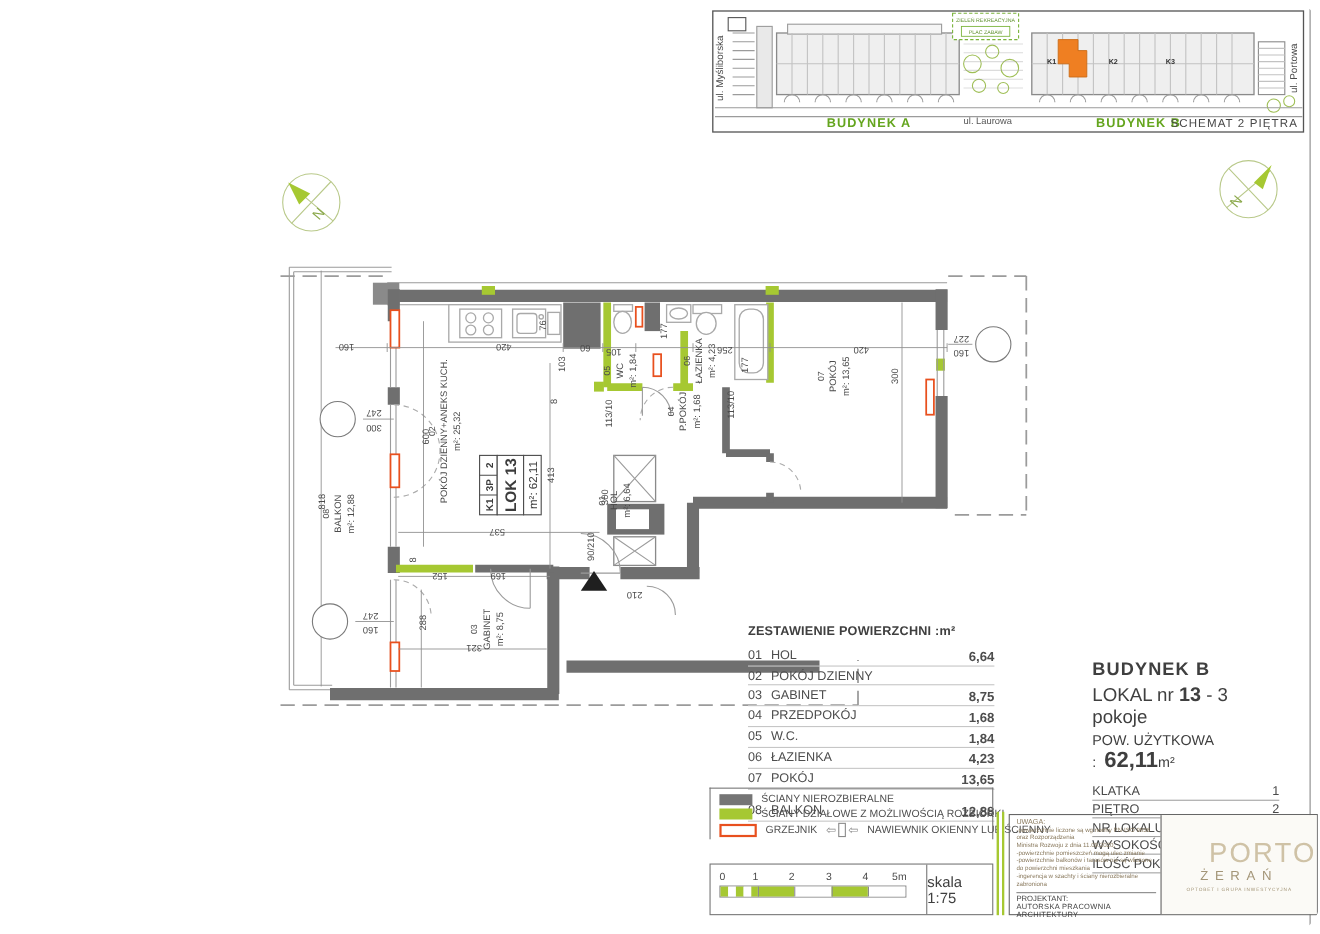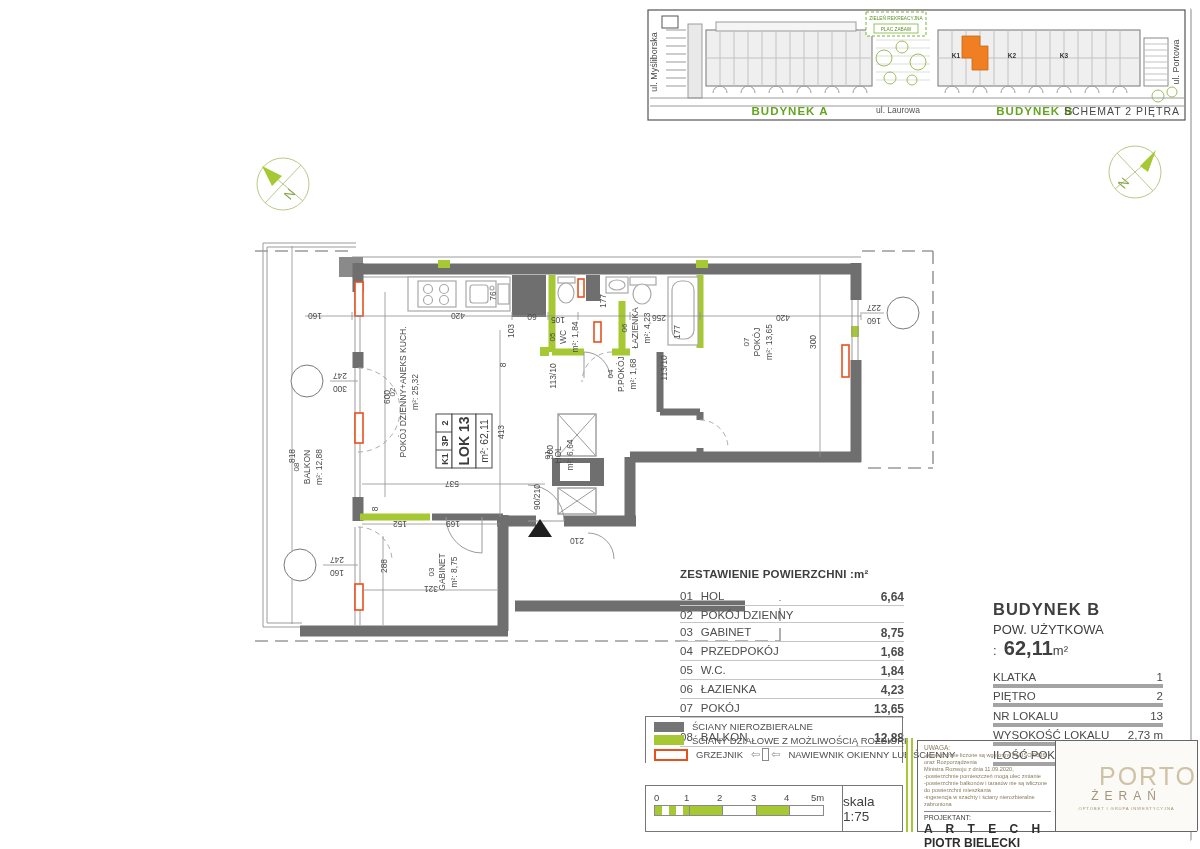--- a/index.html
+++ b/index.html
@@ -42,21 +42,21 @@
   .arow .nm{display:flex;gap:8px;}
   .arow.balkon{margin-top:10px;}
   .arow .v{font-size:12px;font-weight:bold;}
 
   .ipanel{left:993px;top:600px;width:170px;color:#3f3f3f;}
   .ipanel .b1{font-size:16.5px;font-weight:bold;letter-spacing:1px;}
   .ipanel .b2{font-size:17px;margin-top:2px;}
   .ipanel .b2 b{font-size:18px;}
   .ipanel .b3{font-size:13px;margin:3px 0 8px 0;}
   .ipanel .b3 b{font-size:20px;}
-  .irow{display:flex;justify-content:space-between;border-bottom:4px solid #a3a3a3;font-size:11.5px;color:#4a4a4a;padding:2.5px 0 1px 0;gap:16px;}
+  .irow{display:flex;justify-content:space-between;border-bottom:1px solid #a3a3a3;font-size:11.5px;color:#4a4a4a;padding:2.5px 0 1px 0;gap:16px;}
 
   .legend{left:645px;top:716px;width:258px;height:47px;border:1px solid #777;border-bottom:none;box-sizing:border-box;padding:4px 6px 0 8px;}
   .lrow{display:flex;align-items:center;gap:8px;font-size:9.5px;color:#4f4f4f;margin-bottom:2.5px;white-space:nowrap;}
   .sw{width:30px;height:10px;flex:0 0 auto;}
   .sw.gray{background:#757575;}
   .sw.green{background:#a6c832;}
   .sw.grz{width:30px;height:8px;border:2px solid #e8501e;background:#fff;}
   .naw{display:inline-flex;align-items:center;gap:2px;color:#8a8a8a;font-size:11px;}
   .naw .slot{display:inline-block;width:5px;height:11px;border:1px solid #8a8a8a;}
 
@@ -505,20 +505,21 @@
         <span class="nm">
           <span>08</span>
           <span>BALKON</span>
         </span>
         <span class="v">12,88</span>
       </div>
   </div>
 
   <div class="panel ipanel">
     <div class="b1">BUDYNEK B</div>
+    <div class="b2"><span>LOKAL  nr </span><b>13</b><span>  -  3 pokoje</span></div>
     <div class="b3"><span>POW. UŻYTKOWA :</span>&nbsp;&nbsp;<b>62,11</b><span>m²</span></div>
     <div class="irow">
         <span>KLATKA</span>
         <span>1</span>
       </div>
     <div class="irow">
         <span>PIĘTRO</span>
         <span>2</span>
       </div>
     <div class="irow">
@@ -582,21 +583,20 @@
   <div class="panel tblock">
     <div class="tleft">
       <div class="uwaga-title">UWAGA:</div>
       <div class="uwaga">-powierzchnie liczone są wg normy PN-ISO 9836 oraz Rozporządzenia</div>
       <div class="uwaga">  Ministra Rozwoju z dnia 11.09.2020,</div>
       <div class="uwaga">-powierzchnie pomieszczeń mogą ulec zmianie</div>
       <div class="uwaga">-powierzchnie balkonów i tarasów nie są wliczone do powierzchni mieszkania</div>
       <div class="uwaga">-ingerencja w szachty i ściany nierozbieralne zabroniona</div>
       <div class="proj">
         <div class="pl">PROJEKTANT:</div>
-        <div class="arch"><span class="sp">A R T E C H</span><span> PIOTR BIELECKI</span></div>
         <div class="small">AUTORSKA PRACOWNIA ARCHITEKTURY</div>
 
       </div>
     </div>
     <div class="tlogo">
       <div class="l1">PORTO</div>
       <div class="l2">ŻERAŃ</div>
       <div class="l3">OPTOBET I GRUPA INWESTYCYJNA</div>
     </div>
   </div>

